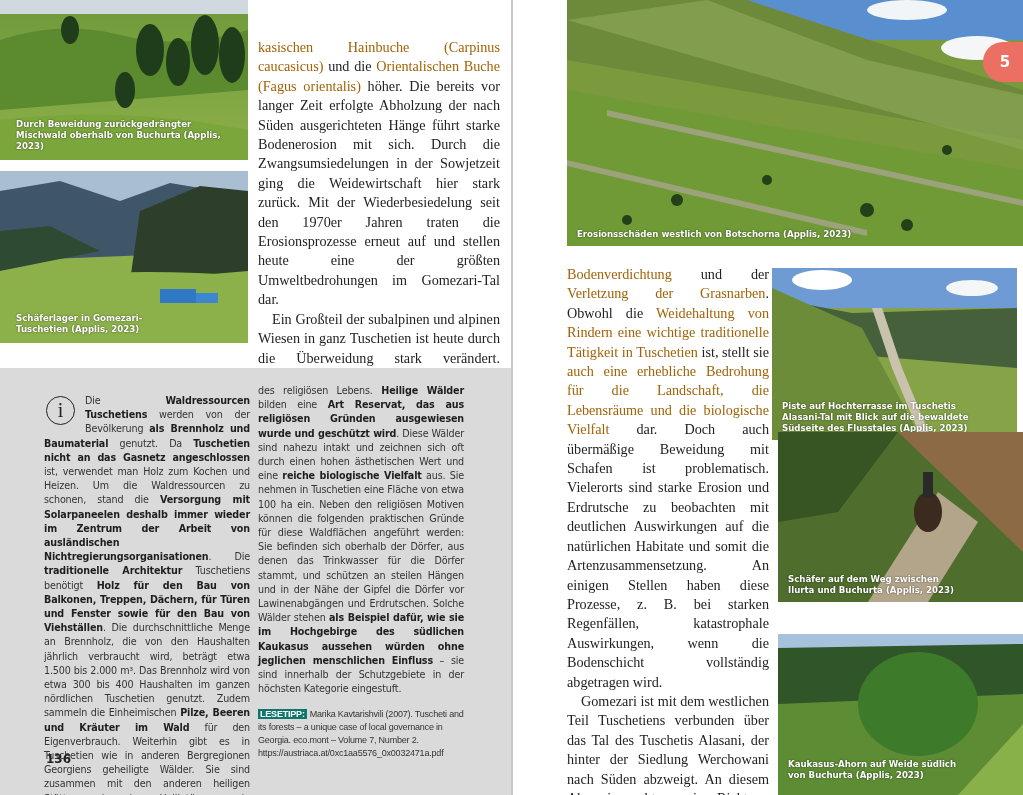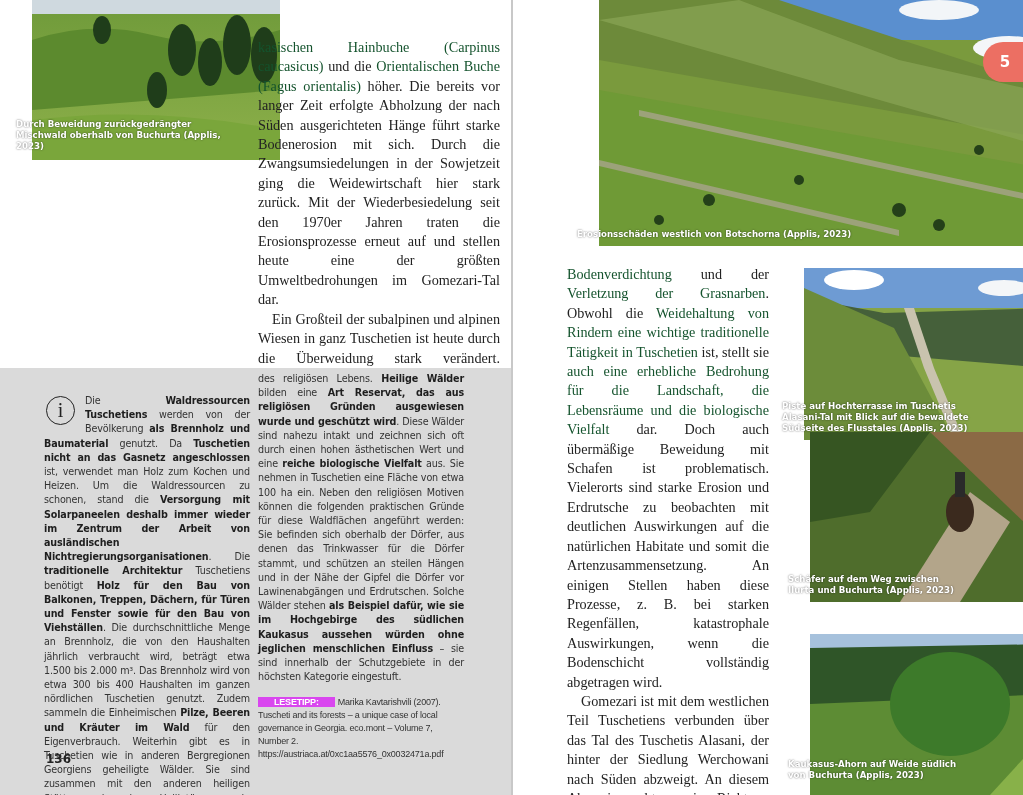--- a/index.html
+++ b/index.html
@@ -1,32 +1,32 @@
 <!DOCTYPE html>
 <html><head>
 <meta charset="utf-8">
 <style>
   html,body{margin:0;padding:0;}
   body{width:1023px;height:795px;position:relative;overflow:hidden;background:#fff;font-family:"Liberation Serif",serif;}
   .page{position:absolute;top:0;height:795px;}
   .page-left{left:0;width:512px;background:#fff;}
   .page-right{left:513px;width:510px;background:#fff;}
   .spine{position:absolute;left:511px;top:0;width:2px;height:795px;background:#c8c8c8;}
-  .photo{position:absolute;overflow:hidden;padding-left:32px;}
+  .photo{position:absolute;overflow:hidden;}
   .caption{position:absolute;left:16px;bottom:8px;color:#fff;font-family:"DejaVu Sans",sans-serif;font-weight:bold;font-size:8.6px;line-height:11px;text-shadow:0 0 2px rgba(0,0,0,.6);}
   .serif-text{position:absolute;font-family:"Liberation Serif",serif;font-size:14.2px;line-height:19.4px;color:#222;text-align:justify;hyphens:manual;}
   .serif-text p{margin:0;}
   .serif-text p.indent{text-indent:14px;}
-  .hl{color:#14532d;}
+  .hl{color:#a16207;}
   .infobox{position:absolute;left:0;top:368px;width:512px;height:427px;background:#dadada;}
   .info-col{position:absolute;font-family:"DejaVu Sans",sans-serif;font-size:9.6px;line-height:14.2px;color:#333;text-align:justify;letter-spacing:-0.15px;}
   .info-col b{color:#1e1e1e;}
   .info-icon{float:left;width:27px;height:27px;border:1.6px solid #222;border-radius:50%;margin:2px 10px 0 2px;display:flex;align-items:center;justify-content:center;font-family:"Liberation Serif",serif;font-size:20px;color:#222;}
   .lesetipp{font-family:"Liberation Sans",sans-serif;font-size:9px;line-height:13px;color:#333;margin-top:12px;text-align:left;letter-spacing:-0.2px;}
-  .lesetipp .tag{background:#d946ef;color:#fff;font-weight:bold;padding:0 16px;margin-right:3px;}
+  .lesetipp .tag{background:#0f766e;color:#fff;font-weight:bold;padding:0 2px;margin-right:3px;}
   .page-number{position:absolute;left:46px;top:752px;font-family:"DejaVu Sans",sans-serif;font-weight:bold;font-size:12px;color:#222;}
   .chapter-badge{position:absolute;right:0;top:42px;width:40px;height:40px;border-radius:20px 0 0 20px;background:#ec6f63;color:#fff;font-family:"DejaVu Sans",sans-serif;font-weight:bold;font-size:15px;display:flex;align-items:center;justify-content:center;padding-left:4px;box-sizing:border-box;}
 </style>
 </head>
 <body>
 
 <div class="page page-left">
 
   <div class="photo" style="left:0;top:0;width:248px;height:160px;">
     <svg width="248" height="160">
@@ -45,32 +45,45 @@
           <ellipse cx="205" cy="45" rx="14" ry="30"></ellipse>
           <ellipse cx="232" cy="55" rx="13" ry="28"></ellipse>
           <ellipse cx="125" cy="90" rx="10" ry="18"></ellipse>
           <ellipse cx="70" cy="30" rx="9" ry="14"></ellipse>
       </g>
       <path d="M0 120 Q120 105 248 130 L248 160 L0 160 Z" fill="#7aa63b"></path>
     </svg>
     <div class="caption" style="width:220px;">Durch Beweidung zurückgedrängter Mischwald oberhalb von Buchurta (Applis, 2023)</div>
   </div>
 
+  <div class="photo" style="left:0;top:171px;width:248px;height:172px;">
+    <svg width="248" height="172">
+      <rect width="248" height="172" fill="#8eb04b"></rect>
+      <rect width="248" height="40" fill="#a9bfd1"></rect>
+      <path d="M0 20 L60 10 L120 30 L170 12 L248 25 L248 80 L0 90 Z" fill="#3f5669"></path>
+      <path d="M140 40 L200 15 L248 20 L248 100 L130 110 Z" fill="#2d3f2a"></path>
+      <path d="M0 60 L50 55 L100 80 L0 100 Z" fill="#2f4a33"></path>
+      <path d="M0 110 Q120 95 248 105 L248 172 L0 172 Z" fill="#8db14a"></path>
+      <rect x="160" y="118" width="36" height="14" fill="#2f78c4"></rect>
+        <rect x="196" y="122" width="22" height="10" fill="#3d86d0"></rect>
+    </svg>
+    <div class="caption" style="width:170px;">Schäferlager in Gomezari-Tuschetien (Applis, 2023)</div>
+  </div>
 
   <div class="serif-text" style="left:258px;top:38px;width:242px;">
     <p><span class="hl">kasischen Hainbuche (Carpinus caucasicus)</span><span> und die </span><span class="hl">Orientalischen Buche (Fagus orientalis)</span><span> höher. Die bereits vor langer Zeit erfolgte Abholzung der nach Süden ausgerichteten Hänge führt starke Bodenerosion mit sich. Durch die Zwangsumsiedelungen in der Sowjetzeit ging die Weidewirtschaft hier stark zurück. Mit der Wiederbesiedelung seit den 1970er Jahren traten die Erosionsprozesse erneut auf und stellen heute eine der größten Umweltbedrohungen im Gomezari-Tal dar.</span></p>
     <p class="indent">Ein Großteil der subalpinen und alpinen Wiesen in ganz Tuschetien ist heute durch die Überweidung stark verändert. Problematisch ist vor allem die Rinderhaltung wegen des Gewichts der Tiere und der damit verbundenen</p>
   </div>
 
   <div class="infobox">
     <div class="info-col" style="left:44px;top:26px;width:206px;">
       <span class="info-icon">i</span>
       <span id="col1"><span>Die </span><b>Waldressourcen Tuschetiens</b><span> werden von der Bevölkerung </span><b>als Brennholz und Baumaterial</b><span> genutzt. Da </span><b>Tuschetien nicht an das Gasnetz angeschlossen</b><span> ist, verwendet man Holz zum Kochen und Heizen. Um die Waldressourcen zu schonen, stand die </span><b>Versorgung mit Solarpaneelen deshalb immer wieder im Zentrum der Arbeit von ausländischen Nichtregierungsorganisationen</b><span>. Die </span><b>traditionelle Architektur</b><span> Tuschetiens benötigt </span><b>Holz für den Bau von Balkonen, Treppen, Dächern, für Türen und Fenster sowie für den Bau von Viehställen</b><span>. Die durchschnittliche Menge an Brennholz, die von den Haushalten jährlich verbraucht wird, beträgt etwa 1.500 bis 2.000 m³. Das Brennholz wird von etwa 300 bis 400 Haushalten im ganzen nördlichen Tuschetien genutzt. Zudem sammeln die Einheimischen </span><b>Pilze, Beeren und Kräuter im Wald</b><span> für den Eigenverbrauch. Weiterhin gibt es in Tuschetien wie in anderen Bergregionen Georgiens geheiligte Wälder. Sie sind zusammen mit den anderen heiligen Stätten wie den Heiligtümern ein bedeutender Bestandteil</span></span>
     </div>
-    <div class="info-col" style="left:258px;top:4px;width:206px;">
+    <div class="info-col" style="left:258px;top:16px;width:206px;">
       <span id="col2"><span>des religiösen Lebens. </span><b>Heilige Wälder</b><span> bilden eine </span><b>Art Reservat, das aus religiösen Gründen ausgewiesen wurde und geschützt wird</b><span>. Diese Wälder sind nahezu intakt und zeichnen sich oft durch einen hohen ästhetischen Wert und eine </span><b>reiche biologische Vielfalt</b><span> aus. Sie nehmen in Tuschetien eine Fläche von etwa 100 ha ein. Neben den religiösen Motiven können die folgenden praktischen Gründe für diese Waldflächen angeführt werden: Sie befinden sich oberhalb der Dörfer, aus denen das Trinkwasser für die Dörfer stammt, und schützen an steilen Hängen und in der Nähe der Gipfel die Dörfer vor Lawinenabgängen und Erdrutschen. Solche Wälder stehen </span><b>als Beispiel dafür, wie sie im Hochgebirge des südlichen Kaukasus aussehen würden ohne jeglichen menschlichen Einfluss</b><span> – sie sind innerhalb der Schutzgebiete in der höchsten Kategorie eingestuft.</span></span>
       <div class="lesetipp">
         <span class="tag">LESETIPP:</span><span>Marika Kavtarishvili (2007). Tuscheti and its forests – a unique case of local governance in Georgia. eco.mont – Volume 7, Number 2. https://austriaca.at/0xc1aa5576_0x0032471a.pdf</span>
       </div>
     </div>
     <div class="page-number" style="top:384px;">136</div>
   </div>
 </div>
 
 <div class="spine"></div>

